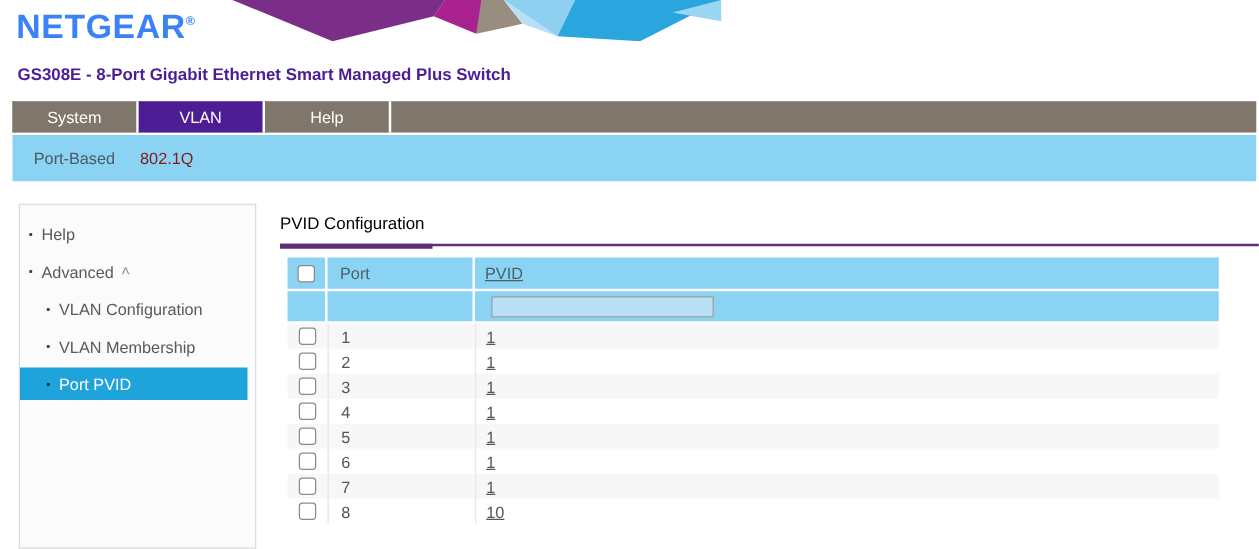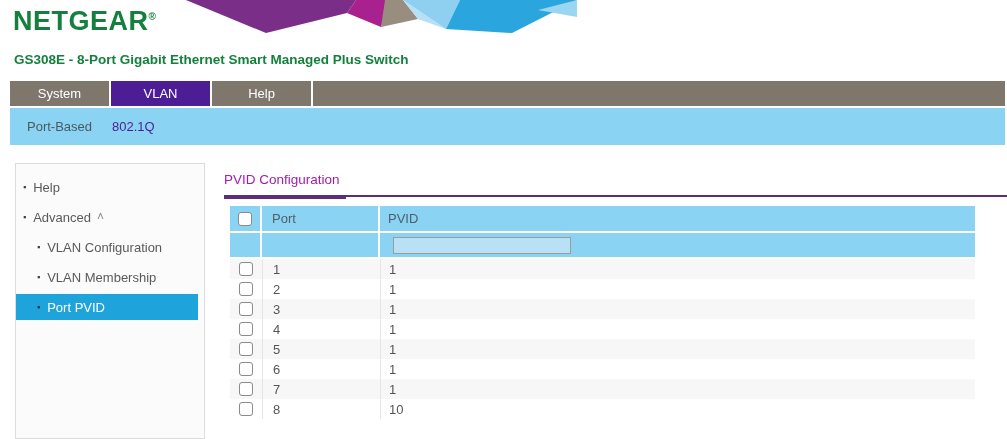--- a/index.html
+++ b/index.html
@@ -1,77 +1,77 @@
 <!DOCTYPE html>
 <html><head>
 <meta charset="utf-8">
 <style>
   * { margin:0; padding:0; box-sizing:border-box; }
   html,body { width:1007px; height:439px; background:#fff; overflow:hidden;
               font-family:"Liberation Sans", sans-serif; color:#555; }
 
   
   .logo { position:absolute; left:13px; top:6px; font-size:27px; font-weight:bold;
-          color:#15803d; letter-spacing:.5px; }
+          color:#3b82f6; letter-spacing:.5px; }
   .logo sup { font-size:10px; vertical-align:super; }
   .banner { position:absolute; left:150px; top:0; width:430px; height:33px; }
   .device-title { position:absolute; left:14px; top:52px; font-size:13.5px;
-                  font-weight:bold; color:#15803d; }
+                  font-weight:bold; color:#4c1d95; }
 
   
   .tabbar { position:absolute; left:10px; top:81px; width:995px; height:25px;
             background:#7F776C; display:flex; }
   .tab { width:99px; height:25px; line-height:25px; text-align:center;
          color:#fff; font-size:13px; background:#7F776C; margin-right:2px;
          box-shadow:2px 0 0 #fff; cursor:pointer; }
   .tab.active { background:#4c1d95; }
 
   
   .subnav { position:absolute; left:10px; top:108px; width:995px; height:37px;
             background:#8BD3F2; display:flex; align-items:center; }
   .subnav-item { font-size:13px; color:#4A5A63; margin-left:17px; cursor:pointer; }
   .subnav-item + .subnav-item { margin-left:20px; }
-  .subnav-item.active { color:#4c1d95; }
+  .subnav-item.active { color:#7f1d1d; }
 
   
   .sidebar { position:absolute; left:15px; top:163px; width:190px; height:276px;
              background:#FBFBFB; border:1px solid #DCDCDC; padding-top:8px; }
   .side-item { height:26px; margin:2px 6px 4px 0; display:flex; align-items:center;
                font-size:13px; color:#5A5A5A; cursor:pointer; }
   .side-item .bullet { font-size:9px; color:#3A3A3A; margin-right:7px; }
   .side-item.lvl1 { padding-left:7px; }
   .side-item.lvl2 { padding-left:21px; }
   .side-item.active { background:#1FA3DB; color:#fff; }
   .side-item.active .bullet { color:#123; }
   .caret { color:#8A8A8A; font-size:12px; margin-left:6px; }
 
   
   .main { position:absolute; left:224px; top:170px; width:783px; }
   .heading-wrap { position:relative; border-bottom:2px solid #5E2D79; padding-bottom:7px; }
-  .content-heading { font-size:13.5px; color:#a21caf; }
+  .content-heading { font-size:13.5px; color:#000000; }
   .heading-wrap::after { content:""; position:absolute; left:0; bottom:-4px;
                          width:122px; height:4px; background:#5E2D79; }
 
   .pvid-table { margin-top:9px; margin-left:6px; width:745px; font-size:13px; }
   .t-row { display:flex; }
   .t-row.hdr { height:25px; }
   .t-row.flt { height:24px; margin-top:2px; }
   .t-body { margin-top:2px; }
   .t-row.body { height:20px; }
   .t-body .t-row:nth-child(odd)  { background:#F7F7F7; }
   .t-body .t-row:nth-child(even) { background:#FFFFFF; }
 
   .cell { display:flex; align-items:center; }
   .hdr .cell, .flt .cell { background:#8BD3F2; color:#4E5F69; }
   .hdr .cell, .flt .cell { margin-right:2px; }
   .hdr .cell:last-child, .flt .cell:last-child { margin-right:0; }
 
   .col-check { width:30px; justify-content:center; }
   .col-port  { width:116px; padding-left:10px; }
-  .col-pvid  { flex:1; padding-left:8px; }
+  .col-pvid  { flex:1; padding-left:8px;text-decoration:underline; }
   .body .col-check { width:32px; }
   .body .col-port  { width:118px; border-left:1px solid #E5E5E5; }
   .body .col-pvid  { border-left:1px solid #E5E5E5; }
 
   .cb { appearance:none; -webkit-appearance:none; width:14px; height:14px;
         background:#fff; border:1px solid #8B8B8B; border-radius:3px;
         display:inline-block; cursor:pointer; }
   .flt-input { margin-left:5px; width:178px; height:17px; background:#B9E1F6;
                border:1px solid #9C9C9C; padding:0 4px; font-size:12px; color:#333; }
 </style>

